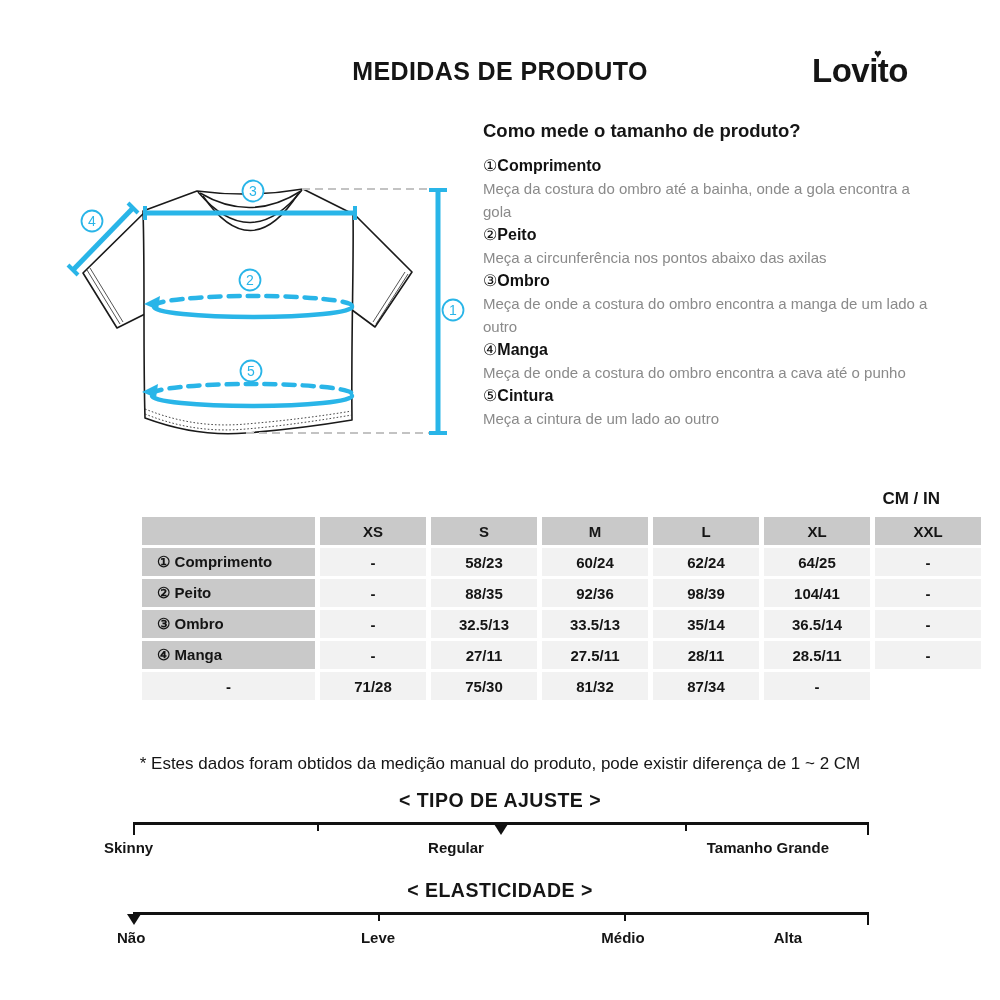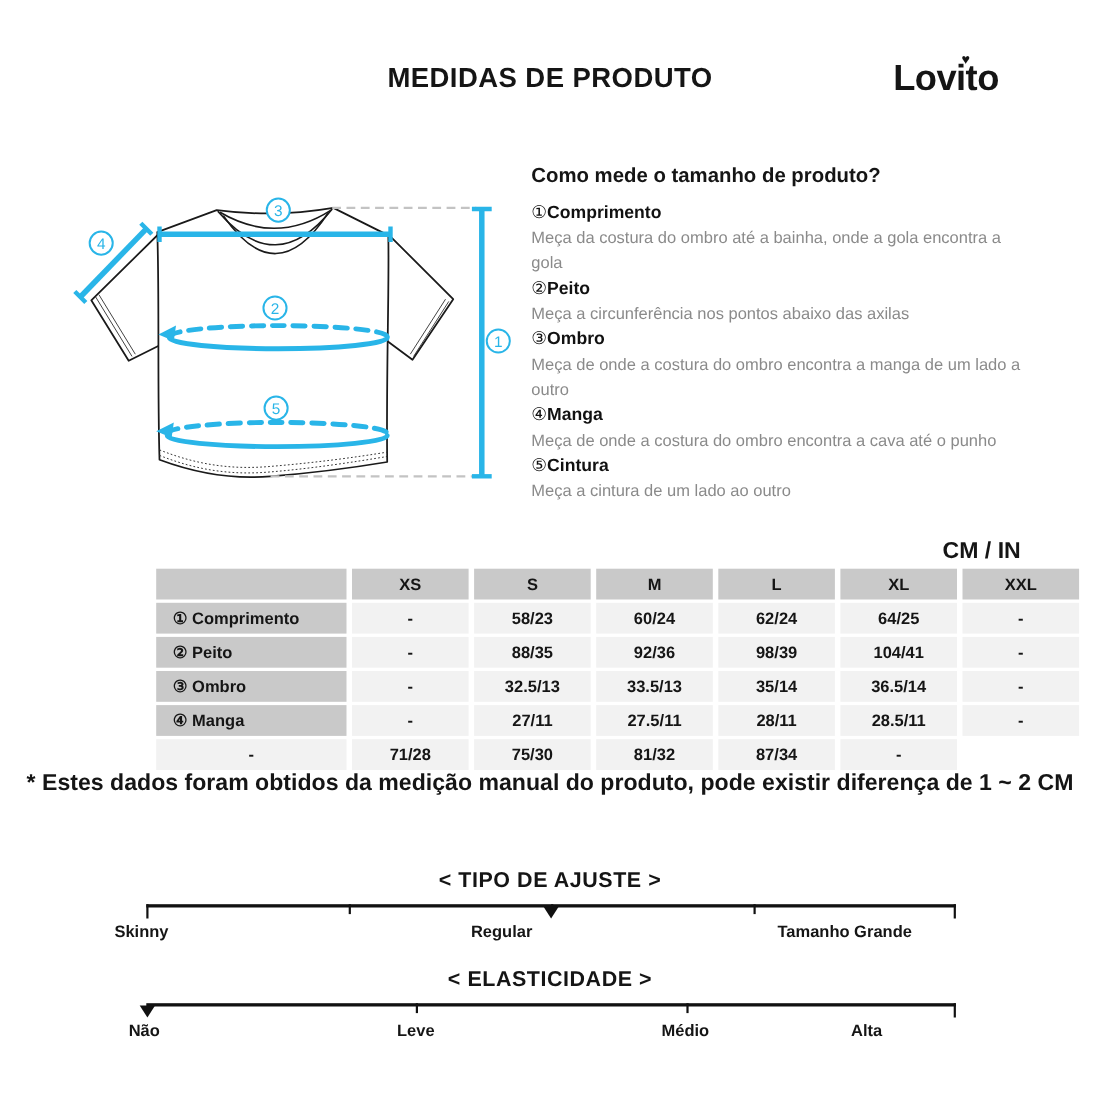--- a/index.html
+++ b/index.html
@@ -10,38 +10,38 @@
   .page-title{position:absolute;left:0;right:0;top:57px;text-align:center;
               font-size:25px;font-weight:800;letter-spacing:.4px;}
   .brand{position:absolute;left:812px;top:52px;font-size:33px;font-weight:700;letter-spacing:-.5px;}
   .brand .logo-heart{position:absolute;left:62px;top:-6px;font-size:13px;color:#151515;}
 
   
   .diagram{position:absolute;left:50px;top:140px;width:430px;height:335px;}
   .diagram text{font-family:"Liberation Sans",sans-serif;font-size:14px;fill:#29b5e8;}
 
   
-  .howto{position:absolute;left:483px;top:148px;width:455px;}
+  .howto{position:absolute;left:483px;top:120px;width:455px;}
   .howto-title{font-size:18.5px;font-weight:800;margin:0 0 12px 0;}
   .howto-item .item-head{font-size:16px;line-height:23px;color:#111;}
   .howto-item .item-num{font-weight:400;}
   .howto-item .item-name{font-weight:700;margin-top:27px;}
   .howto-item .item-desc{font-size:15px;line-height:23px;color:#8a8a8a;}
 
   
-  .units{position:absolute;right:72px;top:489px;font-size:21px;font-weight:800;}
+  .units{position:absolute;right:60px;top:489px;font-size:17px;font-weight:800;}
   .size-table{position:absolute;left:95px;top:517px;display:grid;
               grid-template-columns:173px repeat(6,106px);column-gap:5px;row-gap:3px;
               grid-auto-rows:28px;font-size:15px;font-weight:700;padding-left:47px;}
   .size-table .cell{display:flex;align-items:center;justify-content:center;background:#f2f2f2;}
   .size-table .head,.size-table .rowlabel{background:#c9c9c9;}
   .size-table .rowlabel{justify-content:flex-start;padding-left:15px;}
 
-  .footnote{position:absolute;left:0;right:0;top:700px;text-align:center;
-            font-size:21px;font-weight:700;}
+  .footnote{position:absolute;left:0;right:0;top:754px;text-align:center;
+            font-size:17px;font-weight:400;}
 
   
   .scale-title{position:absolute;left:0;right:0;text-align:center;
                font-size:19.5px;font-weight:700;letter-spacing:.5px;}
   .scale{position:absolute;left:133px;width:736px;height:16px;}
   .scale .sline{position:absolute;left:0;right:0;top:0;height:2.6px;background:#111;}
   .scale .tick{position:absolute;top:0;width:2.2px;background:#111;}
   .scale .tick.end{height:13px;}
   .scale .tick.mid{height:8.5px;}
   .scale .marker{position:absolute;top:2px;width:0;height:0;

